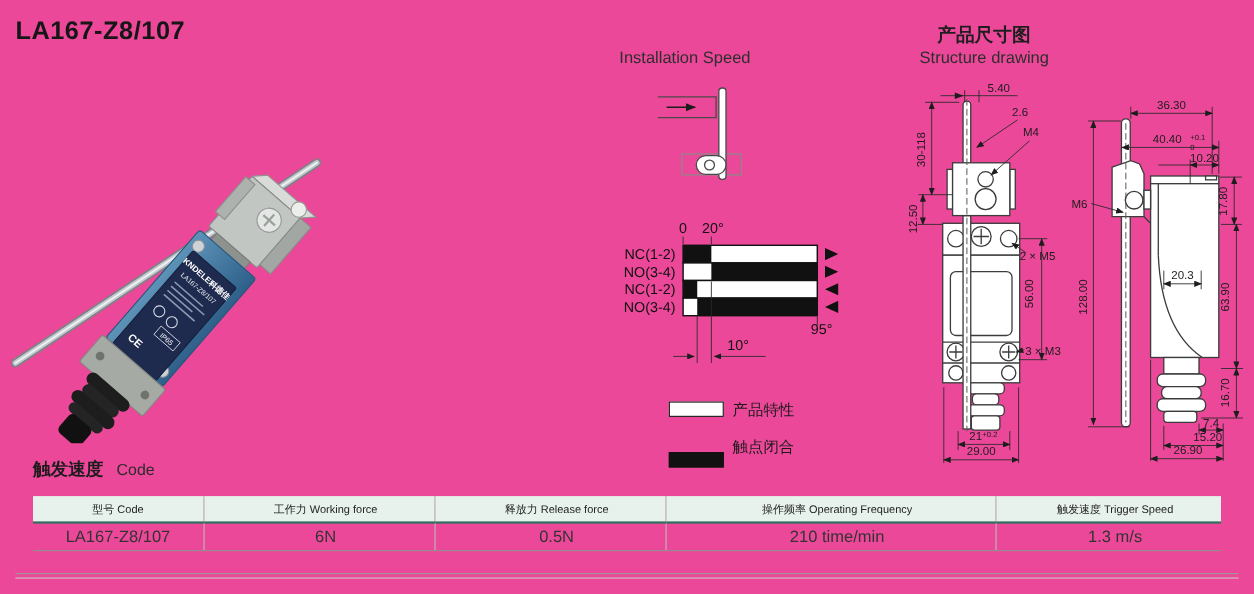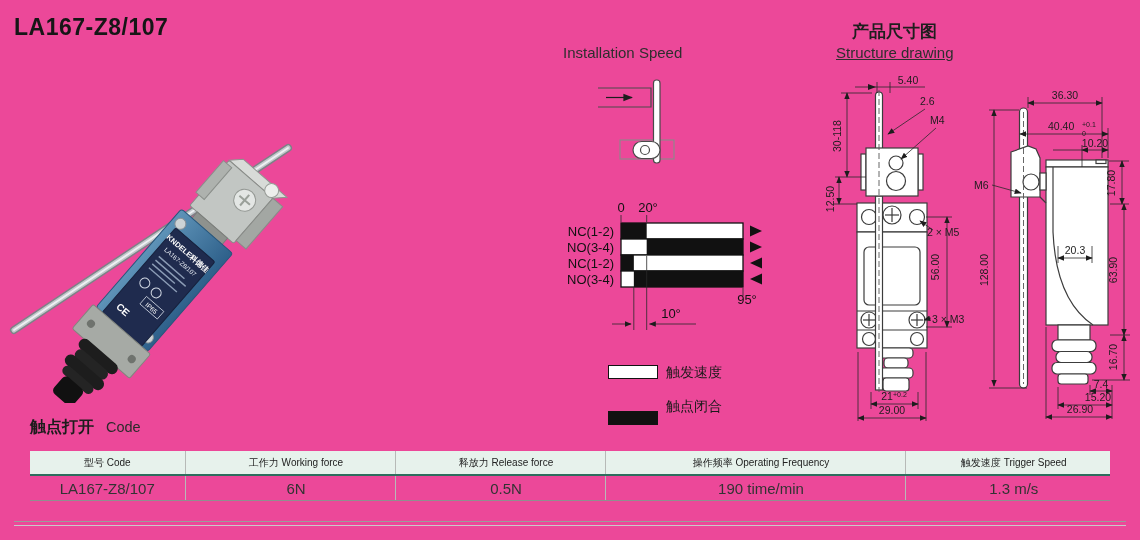--- a/index.html
+++ b/index.html
@@ -3,21 +3,21 @@
 <meta charset="utf-8">
 <style>
   html,body{margin:0;padding:0;background:#fff;width:1140px;height:540px;overflow:hidden;
     font-family:"Liberation Sans",sans-serif;color:#1d1d1d;}
   #page{position:relative;width:1140px;height:540px;background:#ec4899;}
   .abs{position:absolute;}
   #title{left:14px;top:14px;font-size:23px;font-weight:700;color:#161616;letter-spacing:.5px;}
   .sec-cn{font-size:17px;font-weight:700;color:#1e1e1e;}
   .sec-en{font-size:15px;color:#2e2e2e;}
   #inst-cn{left:563px;top:20px;} #inst-en{left:563px;top:44px;}
-  #str-cn{left:836px;top:20px;margin-left:16px;} #str-en{left:836px;top:44px;text-decoration:underline;}
+  #str-cn{left:836px;top:20px;margin-left:16px;} #str-en{left:836px;top:44px;}
   .legend-swatch{position:absolute;width:50px;height:14px;border:1.6px solid #121212;box-sizing:border-box;}
   .legend-label{position:absolute;font-size:14px;color:#1a1a1a;}
   #feat-title{left:30px;top:417px;}
   #feat-title .cn{font-size:16px;font-weight:700;color:#1c1c1c;}
   #feat-title .en{font-size:14.5px;color:#2b2b2b;margin-left:12px;margin-top:32px;}
   #feat-table{position:absolute;left:30px;top:451px;width:1080px;border-collapse:collapse;table-layout:fixed;}
   #feat-table th{background:#e7f2ec;border-bottom:2px solid #2e6e5e;font-weight:400;height:23px;
     font-size:10px;color:#222;text-align:center;padding:0;}
   #feat-table td{height:24px;border-bottom:1px solid #8f8f8f;font-size:15px;color:#333;text-align:center;padding:0;}
   #feat-table th+th,#feat-table td+td{border-left:1px solid #b7bab7;padding-left:12px;}
@@ -148,21 +148,21 @@
     <text x="747" y="304" text-anchor="middle" class="tick">95°</text>
     <line x1="743" y1="288" x2="743" y2="296" class="dim"></line>
     <line x1="646.7" y1="256" x2="646.7" y2="330" class="dim"></line>
     <line x1="633.8" y1="287" x2="633.8" y2="330" class="dim"></line>
     <line x1="612" y1="324" x2="631" y2="324" class="dim" marker-end="url(#tma)"></line>
     <line x1="649.5" y1="324" x2="696" y2="324" class="dim" marker-start="url(#tma)"></line>
     <text x="671" y="318" text-anchor="middle" class="tick">10°</text>
   </svg>
 
   <div class="legend-swatch" style="left:608px;top:365px;background:#fff"></div>
-  <div class="legend-label" style="left:666px;top:364px">触发速度</div>
+  <div class="legend-label" style="left:666px;top:364px">产品特性</div>
   <div class="legend-swatch" style="left:608px;top:411px;background:#111"></div>
   <div class="legend-label" style="left:666px;top:398px">触点闭合</div>
 
   <div id="str-cn" class="abs sec-cn">产品尺寸图</div>
   <div id="str-en" class="abs sec-en">Structure drawing</div>
 
   <svg class="abs" style="left:825px;top:70px" width="315" height="360" viewBox="825 70 315 360">
     <defs>
       <marker id="sa" viewBox="0 0 10 8" refX="9" refY="4" markerWidth="9" markerHeight="7" orient="auto-start-reverse">
         <path d="M0,0L10,4L0,8z" fill="#1d1d1d"></path>
@@ -320,21 +320,21 @@
       <line x1="1058" y1="405" x2="1112" y2="405" class="dim" marker-start="url(#sa)" marker-end="url(#sa)"></line>
       <text x="1098" y="401" text-anchor="middle" class="dt">15.20</text>
 
       <line x1="1046" y1="327" x2="1046" y2="419" class="dim"></line>
       <line x1="1046" y1="417" x2="1112" y2="417" class="dim" marker-start="url(#sa)" marker-end="url(#sa)"></line>
       <text x="1080" y="413" text-anchor="middle" class="dt">26.90</text>
     </g>
   </svg>
 
   <div id="feat-title" class="abs">
-    <span class="cn">触点打开</span><span class="en">Code</span>
+    <span class="cn">触发速度</span><span class="en">Code</span>
   </div>
 
   <table id="feat-table">
     <colgroup>
       <col style="width:155px">
         <col style="width:210px">
         <col style="width:210px">
         <col style="width:300px">
         <col style="width:205px">
     </colgroup>
@@ -345,20 +345,20 @@
         <th>释放力 Release force</th>
         <th>操作频率 Operating Frequency</th>
         <th>触发速度 Trigger Speed</th>
       </tr>
     </thead>
     <tbody>
       <tr>
         <td>LA167-Z8/107</td>
         <td>6N</td>
         <td>0.5N</td>
-        <td>190 time/min</td>
+        <td>210 time/min</td>
         <td>1.3 m/s</td>
       </tr>
     </tbody>
   </table>
 
   <div id="bottom-rule" class="abs"></div>
 </div>
 
 </body></html>

